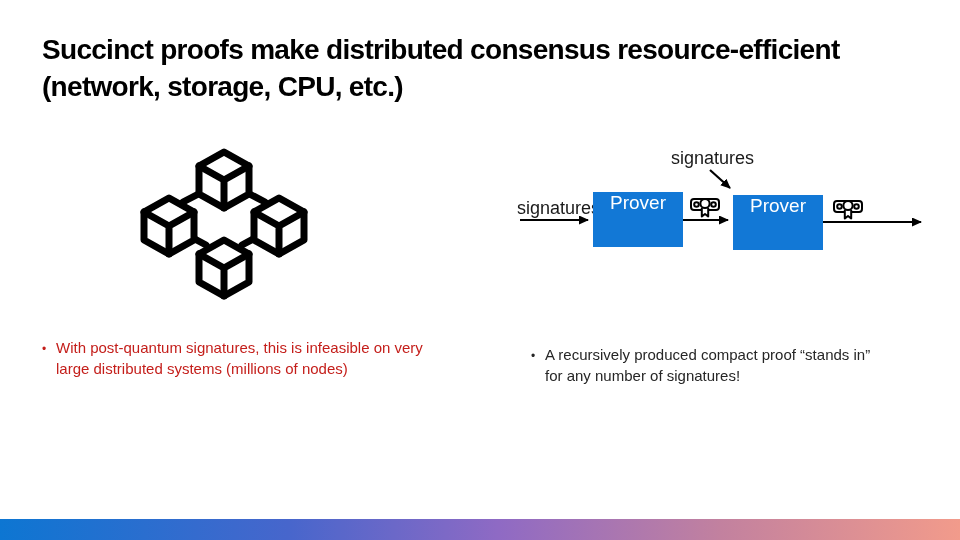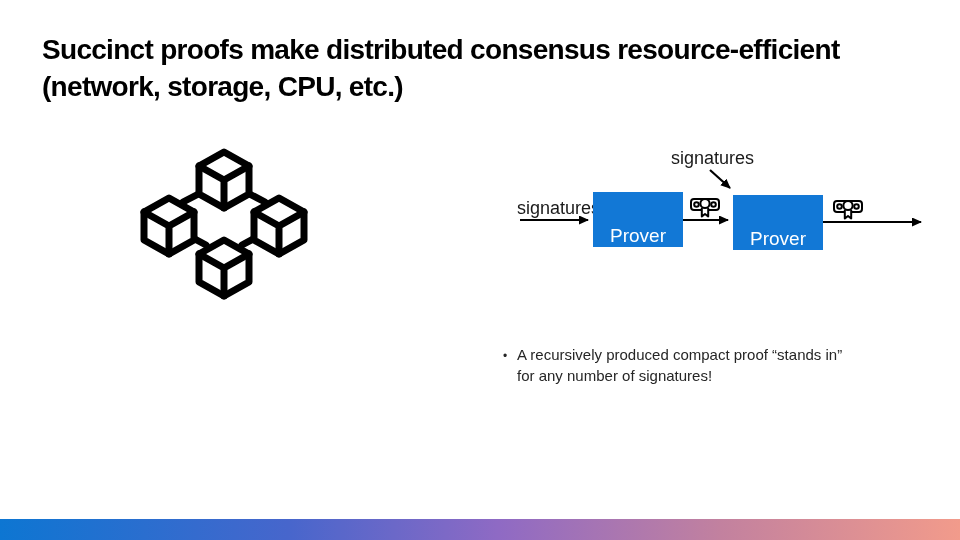--- a/index.html
+++ b/index.html
@@ -17,29 +17,29 @@
   .net-icon{position:absolute;left:138px;top:142px;width:176px;height:162px;}
   
   .flow{position:absolute;left:505px;top:145px;width:428px;height:112px;}
   .flow svg.arrows{position:absolute;left:0;top:0;width:428px;height:112px;}
   .flow-label{
     position:absolute;font-size:18px;color:#1a1a1a;white-space:nowrap;
   }
   .lbl-in{left:12px;top:53px;}
   .lbl-top{left:166px;top:3px;}
   .prover-box{
-    position:absolute;width:90px;height:55px;display:flex;align-items:flex-end;justify-content:center;
+    position:absolute;width:90px;height:55px;display:flex;align-items:flex-start;justify-content:center;
     color:#ffffff;font-size:19px;
   }
   .prover-1{left:88px;top:47px;}
   .prover-2{left:228px;top:50px;}
   
   .bullets{position:absolute;font-size:15px;line-height:21px;}
   .bullets-left{left:42px;top:337px;width:470px;}
-  .bullets-right{left:503px;top:344px;width:430px;}
+  .bullets-right{left:531px;top:344px;width:430px;}
   .bullet{display:flex;margin:0 0 4px 0;}
   .bullet-marker{flex:none;width:14px;}
   .bullet-marker::before{content:"•";font-size:12px;line-height:21px;}
   .bullet-text{white-space:pre-line;}
   
   .footer-bar{position:absolute;left:0;top:519px;width:960px;height:21px;}
 </style>
 </head>
 <body>
 
@@ -102,20 +102,25 @@
 
     <div class="prover-box prover-1" style="background: rgb(18, 120, 214);">
       <span>Prover</span>
     </div>
     <div class="prover-box prover-2" style="background: rgb(18, 120, 214);">
       <span>Prover</span>
     </div>
   </div>
 
   <div class="bullets bullets-left">
+    <div class="bullet" style="color: rgb(196, 30, 26);">
+      <span class="bullet-marker"></span>
+      <span class="bullet-text">With post-quantum signatures, this is infeasible on very
+large distributed systems (millions of nodes)</span>
+    </div>
   </div>
 
   <div class="bullets bullets-right">
     <div class="bullet" style="color: rgb(38, 38, 38);">
       <span class="bullet-marker"></span>
       <span class="bullet-text">A recursively produced compact proof “stands in”
 for any number of signatures!</span>
     </div>
   </div>
 

